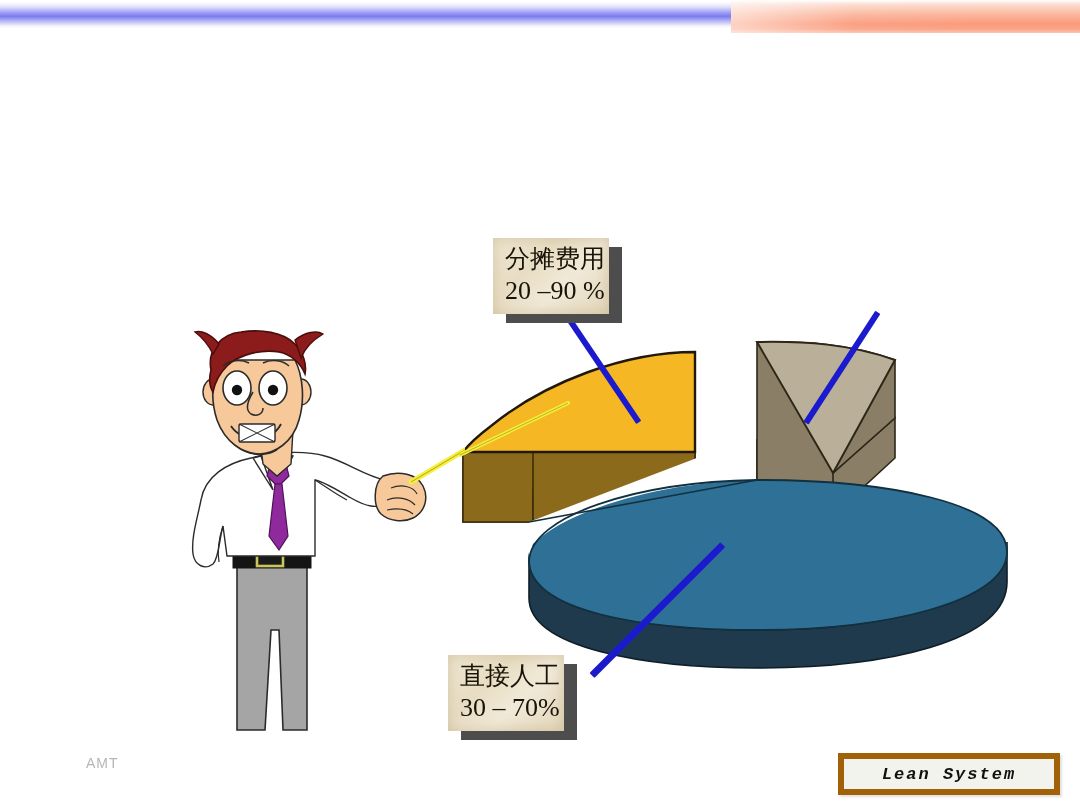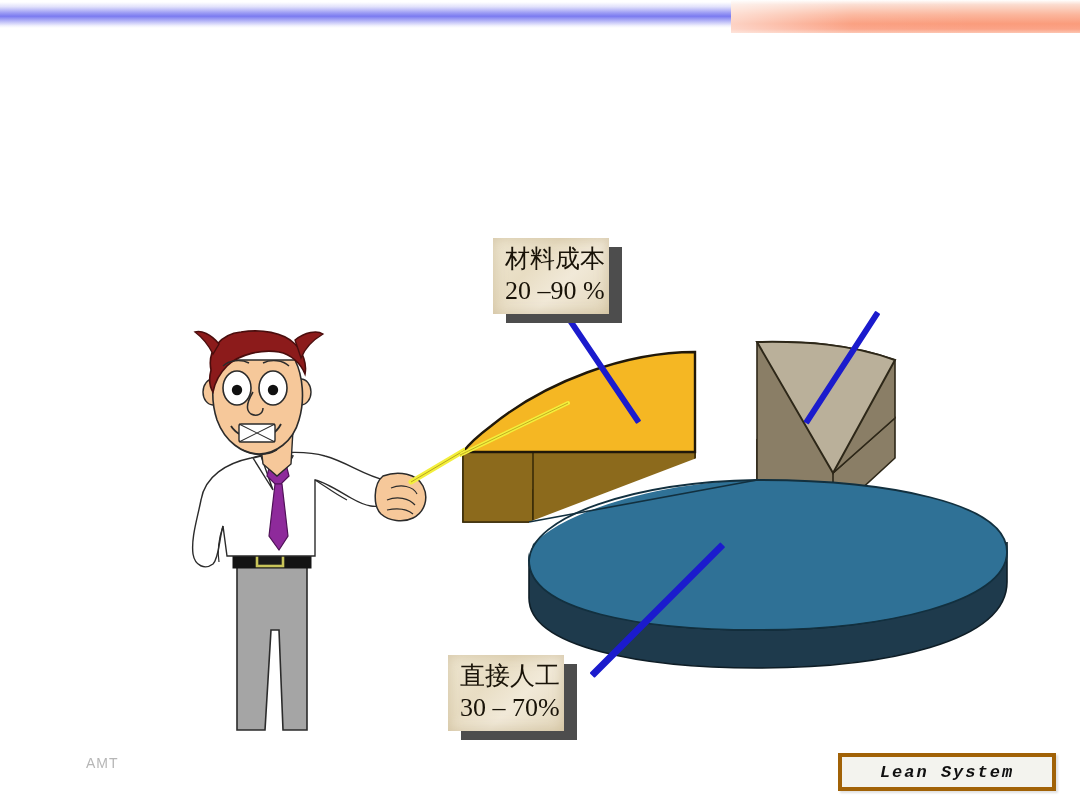--- a/index.html
+++ b/index.html
@@ -126,21 +126,21 @@
     color: #b6b6b6;
     letter-spacing: 1px;
   }
   .footer-box {
     position: absolute;
     left: 838px;
     top: 753px;
     width: 210px;
     height: 30px;
     background: #f3f3ee;
-    border: 4px solid #a16207;
+    border: 6px solid #a16207;
     box-shadow: 2px 2px 2px rgba(0,0,0,0.12);
     display: flex;
     align-items: center;
     justify-content: center;
   }
   .footer-box span {
     font-family: "Liberation Mono", "DejaVu Sans Mono", monospace;
     font-style: italic;
     font-weight: 700;
     font-size: 17px;
@@ -236,21 +236,21 @@
     </svg>
   </div>
 
   <div class="leader" style="left:565px; top:310px; width:132px; height:6px; transform:rotate(56deg);"></div>
   <div class="leader" style="left:806px; top:420px; width:132px; height:6px; transform:rotate(-57deg);"></div>
   <div class="leader" style="left:592px; top:672px; width:185px; height:7px; transform:rotate(-45deg);"></div>
 
   <div class="callout" id="callout-overhead">
     <div class="shadow"></div>
     <div class="panel">
-      <div class="line1">材料成本</div>
+      <div class="line1">分摊费用</div>
       <div class="line2">20 –90 %</div>
     </div>
   </div>
 
 
   <div class="callout" id="callout-material">
     <div class="shadow"></div>
     <div class="panel">
       <div class="line1">直接人工</div>
       <div class="line2">30 – 70%</div>

